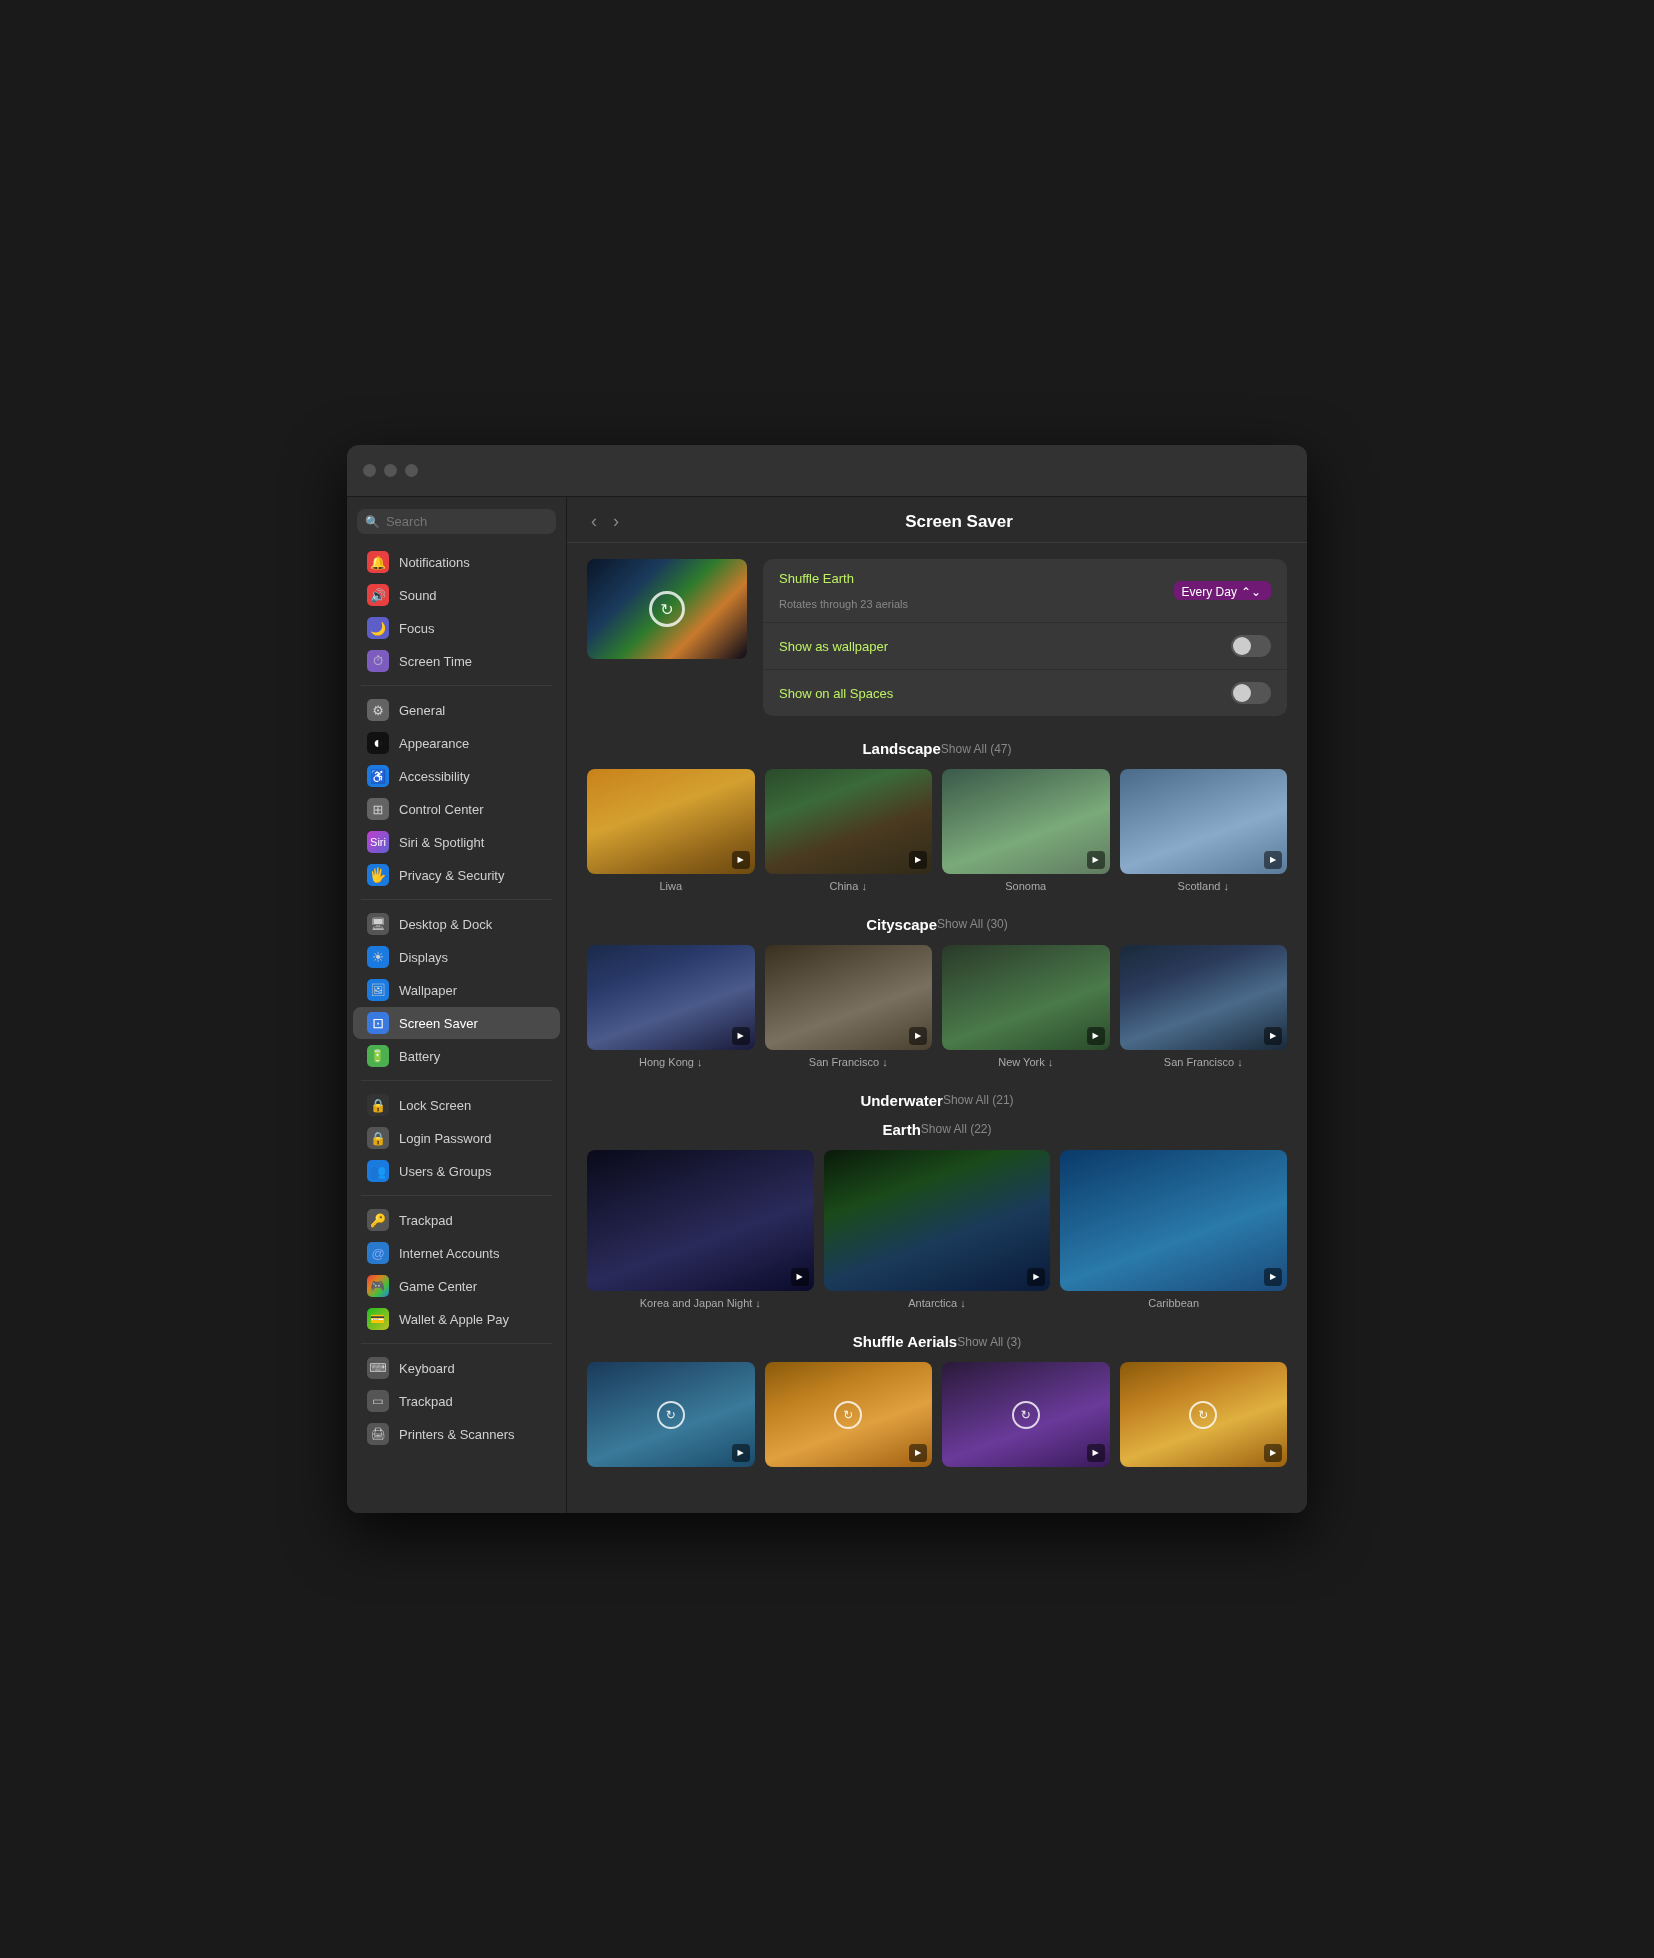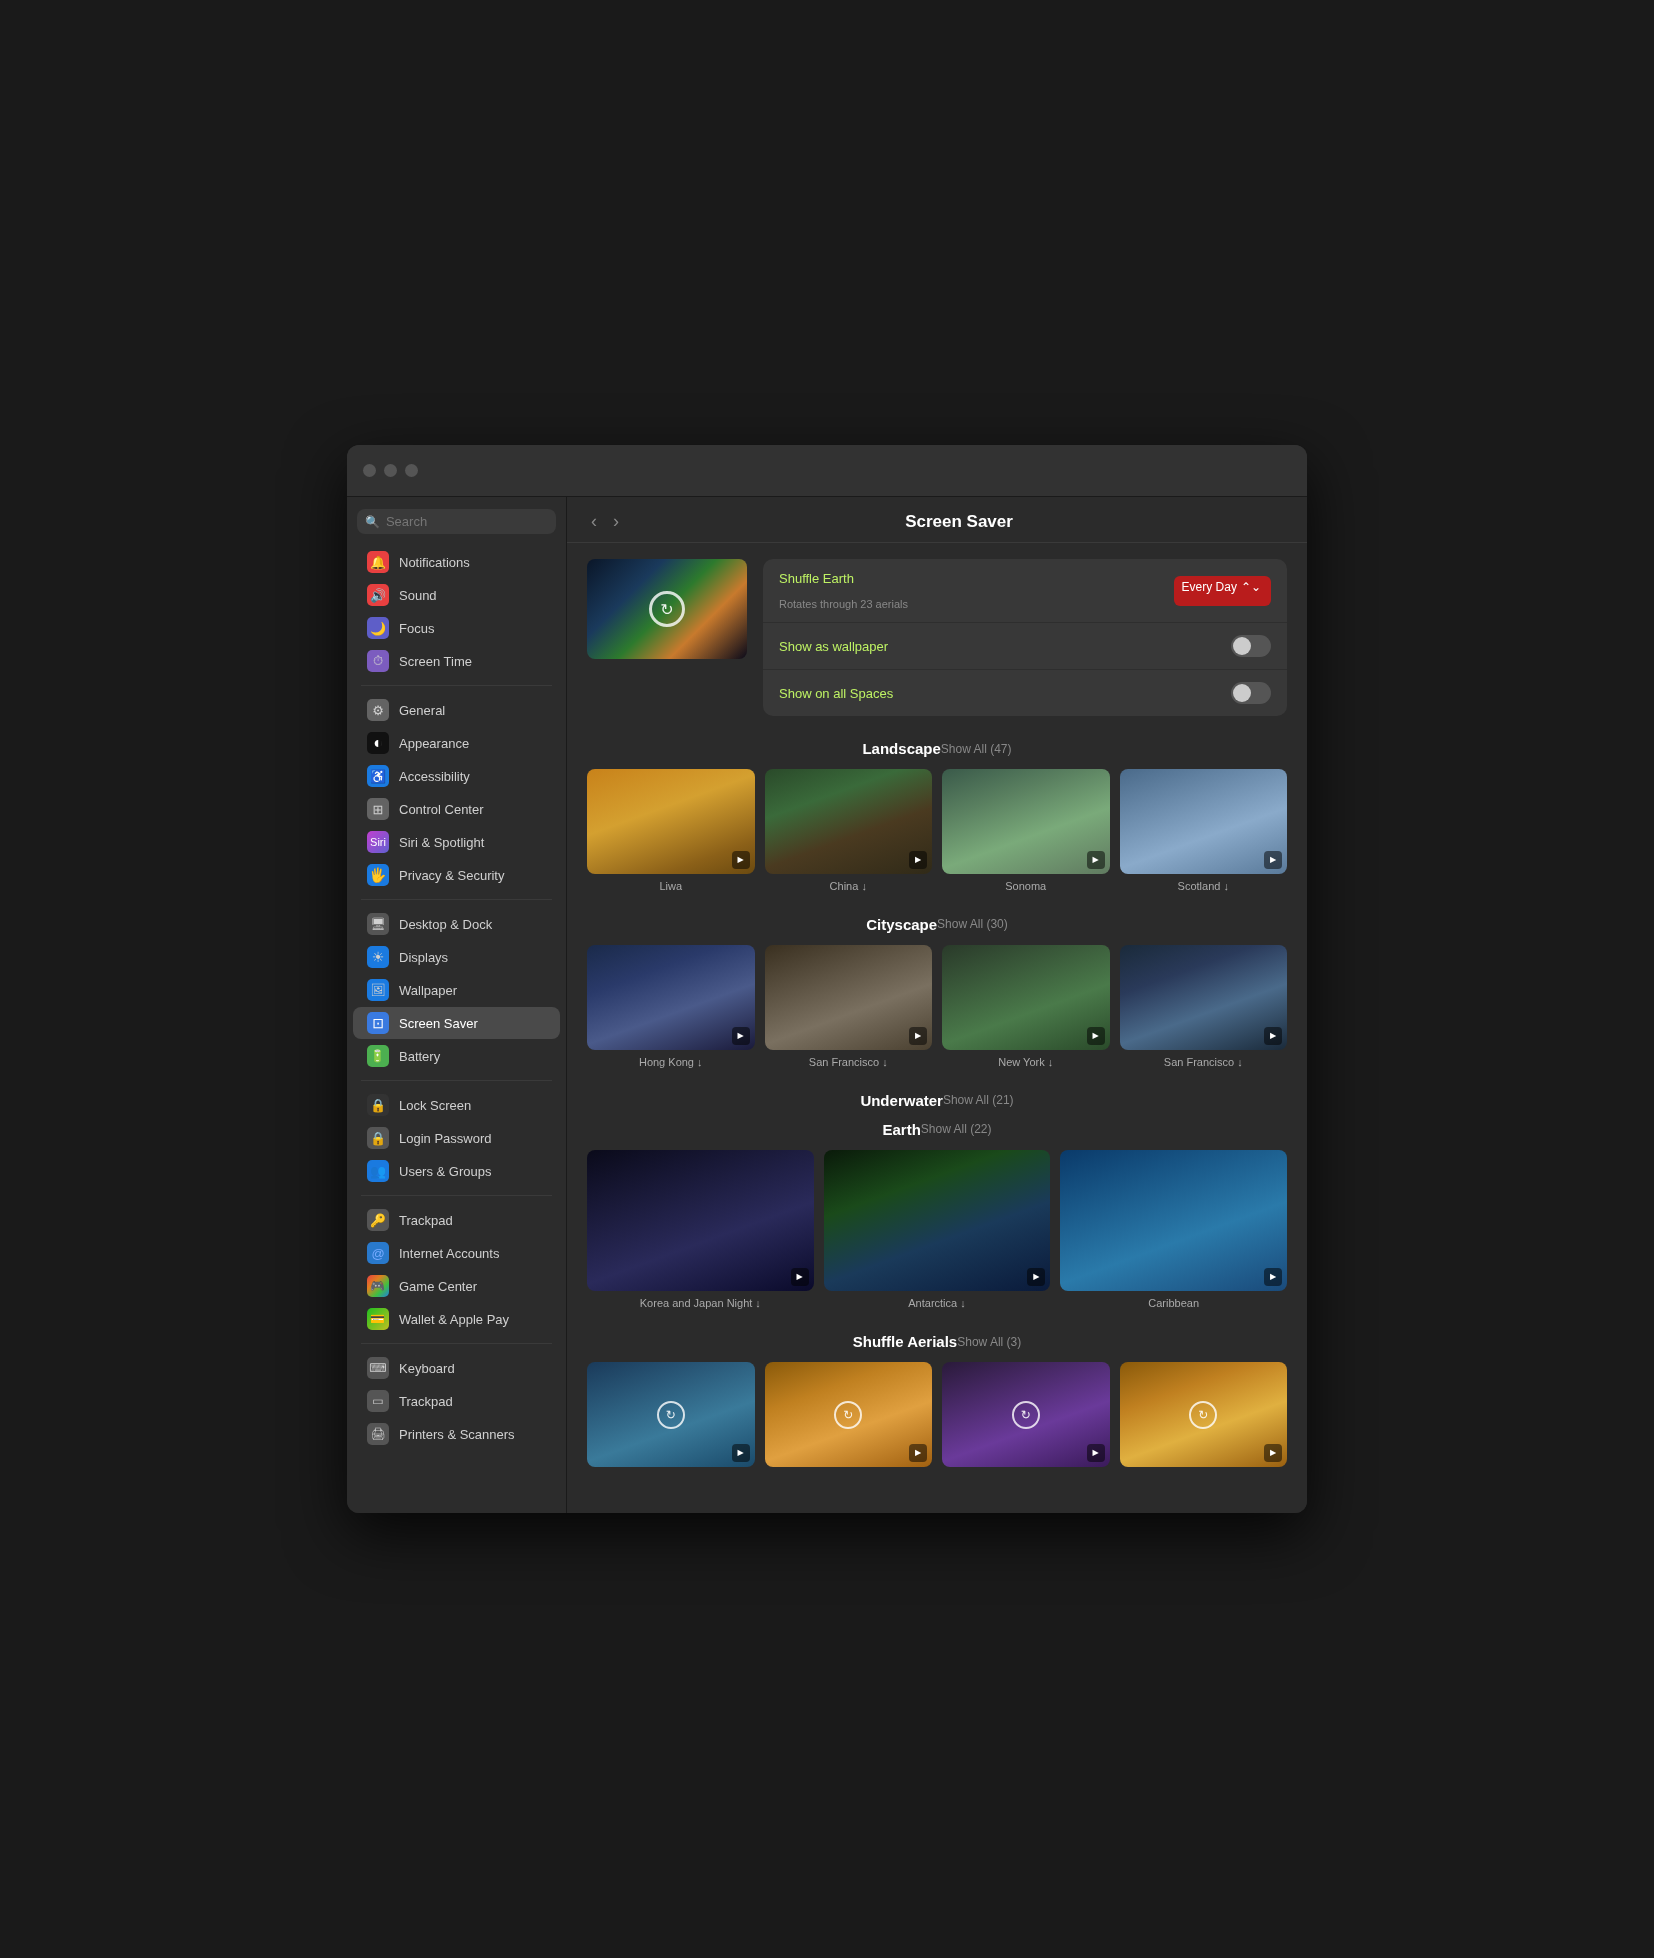--- a/index.html
+++ b/index.html
@@ -228,26 +228,26 @@
       font-size: 11px;
       color: #888;
       margin-top: 12px;
     }
     .settings-row-control {
       display: flex;
       align-items: center;
       gap: 6px;
     }
     .dropdown-btn {
-      background: #b91c1c;
+      background: #701a75;
       border: none;
       border-radius: 6px;
       color: #fff;
       font-size: 12px;
-      padding: 4px 10px 12px 8px;
+      padding: 4px 10px 1px 8px;
       cursor: pointer;
       display: flex;
       align-items: center;
       gap: 4px;
       text-align: right;
     }
     .toggle {
       width: 40px;
       height: 22px;
       background: #555;

